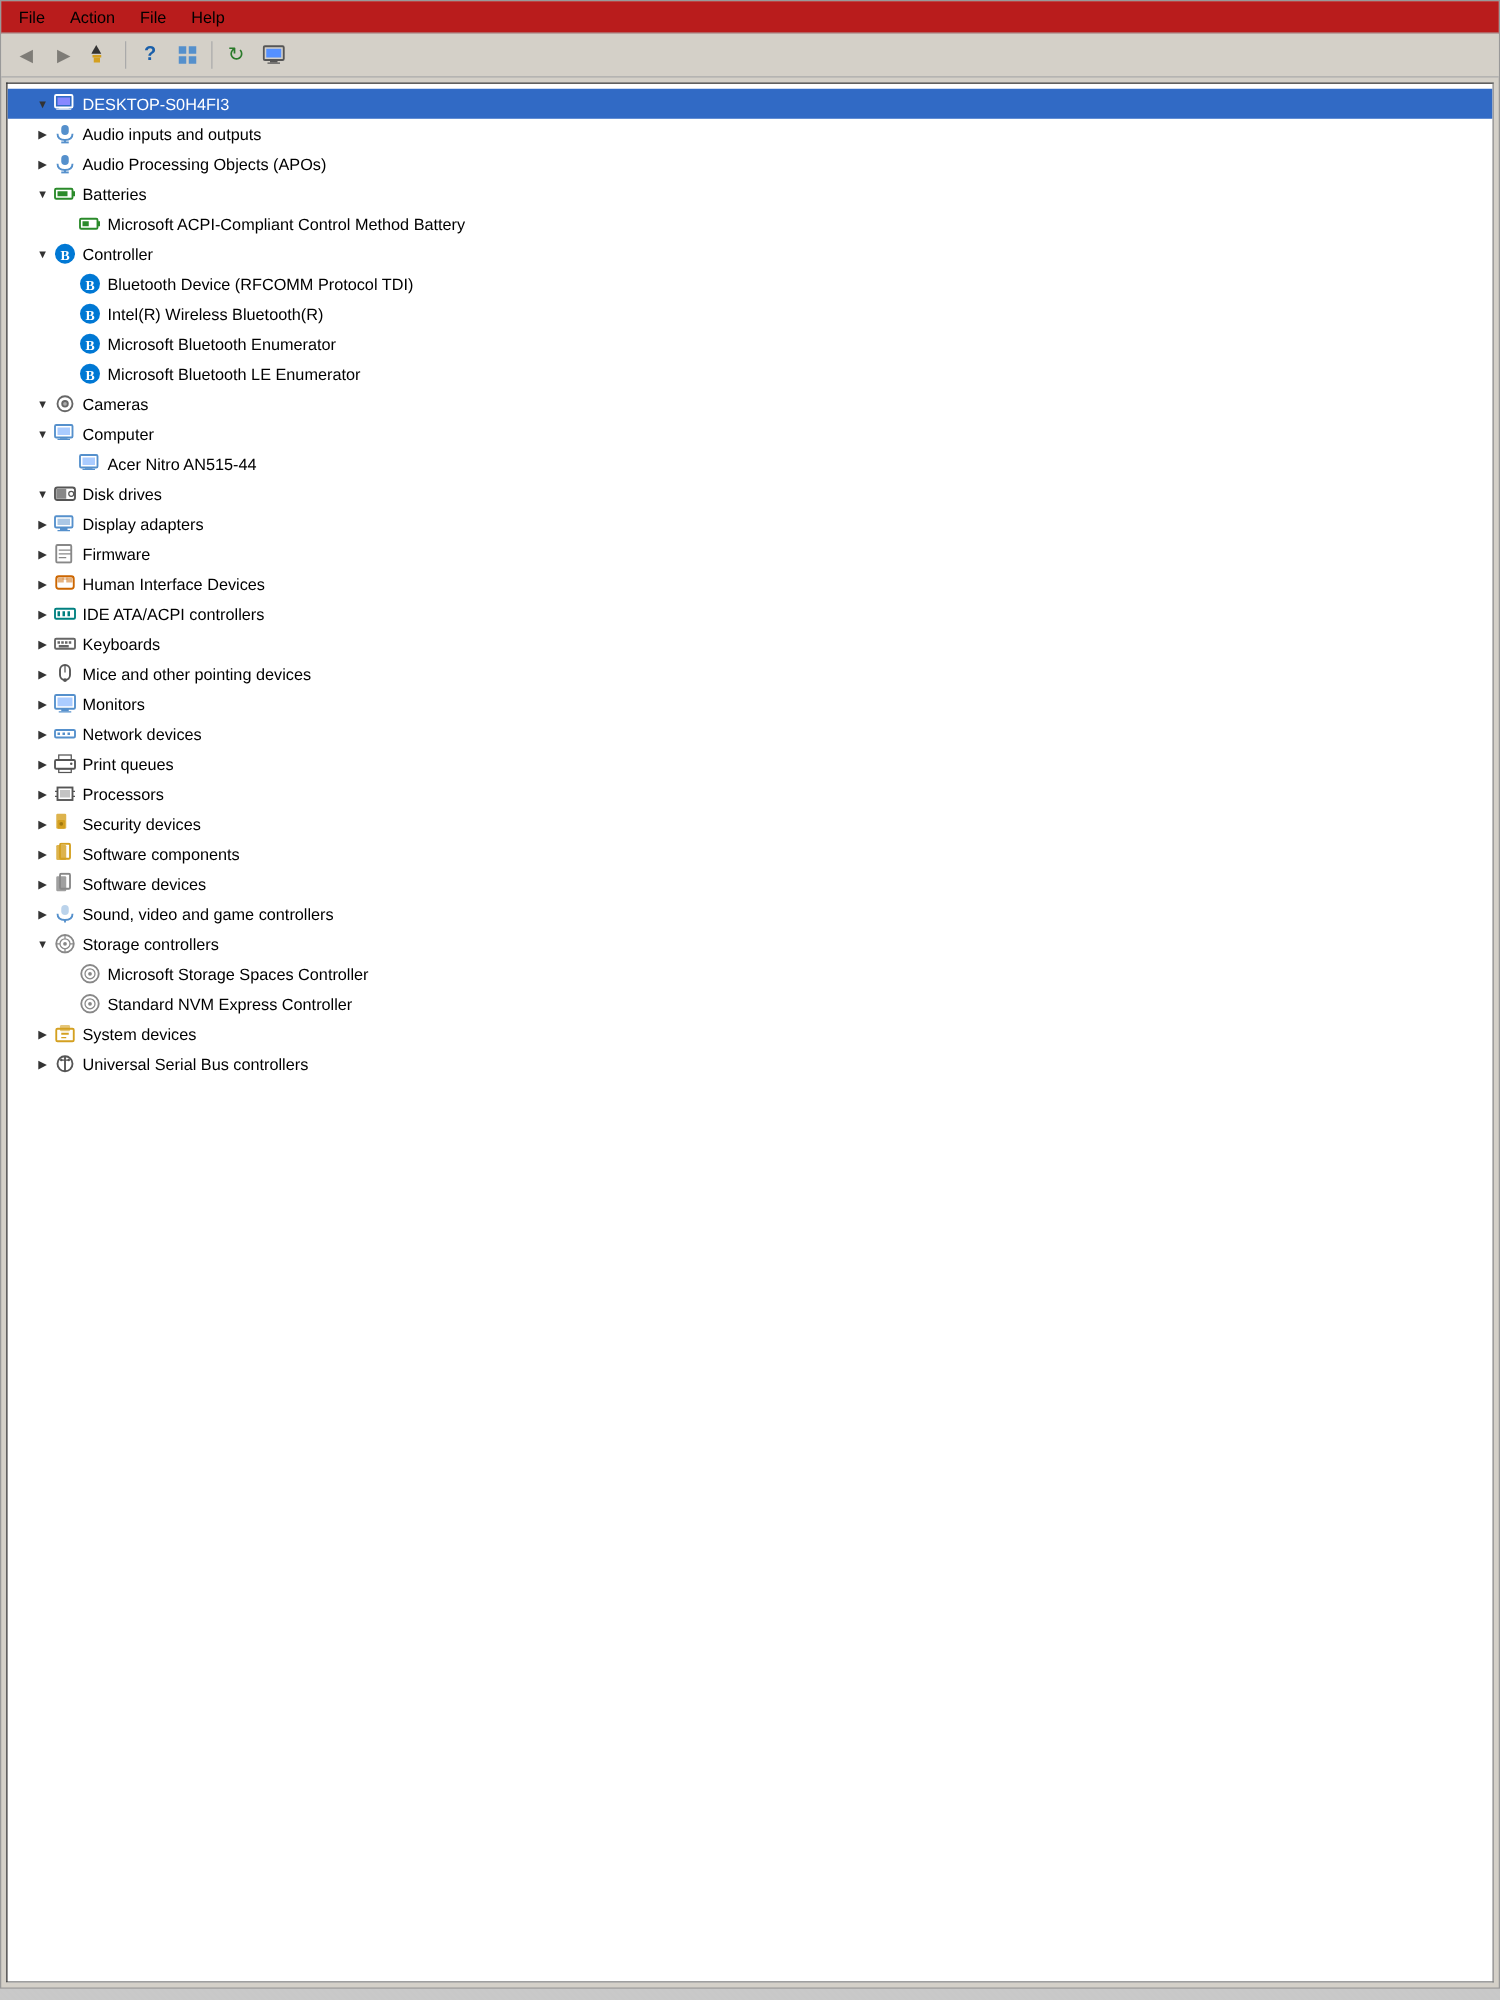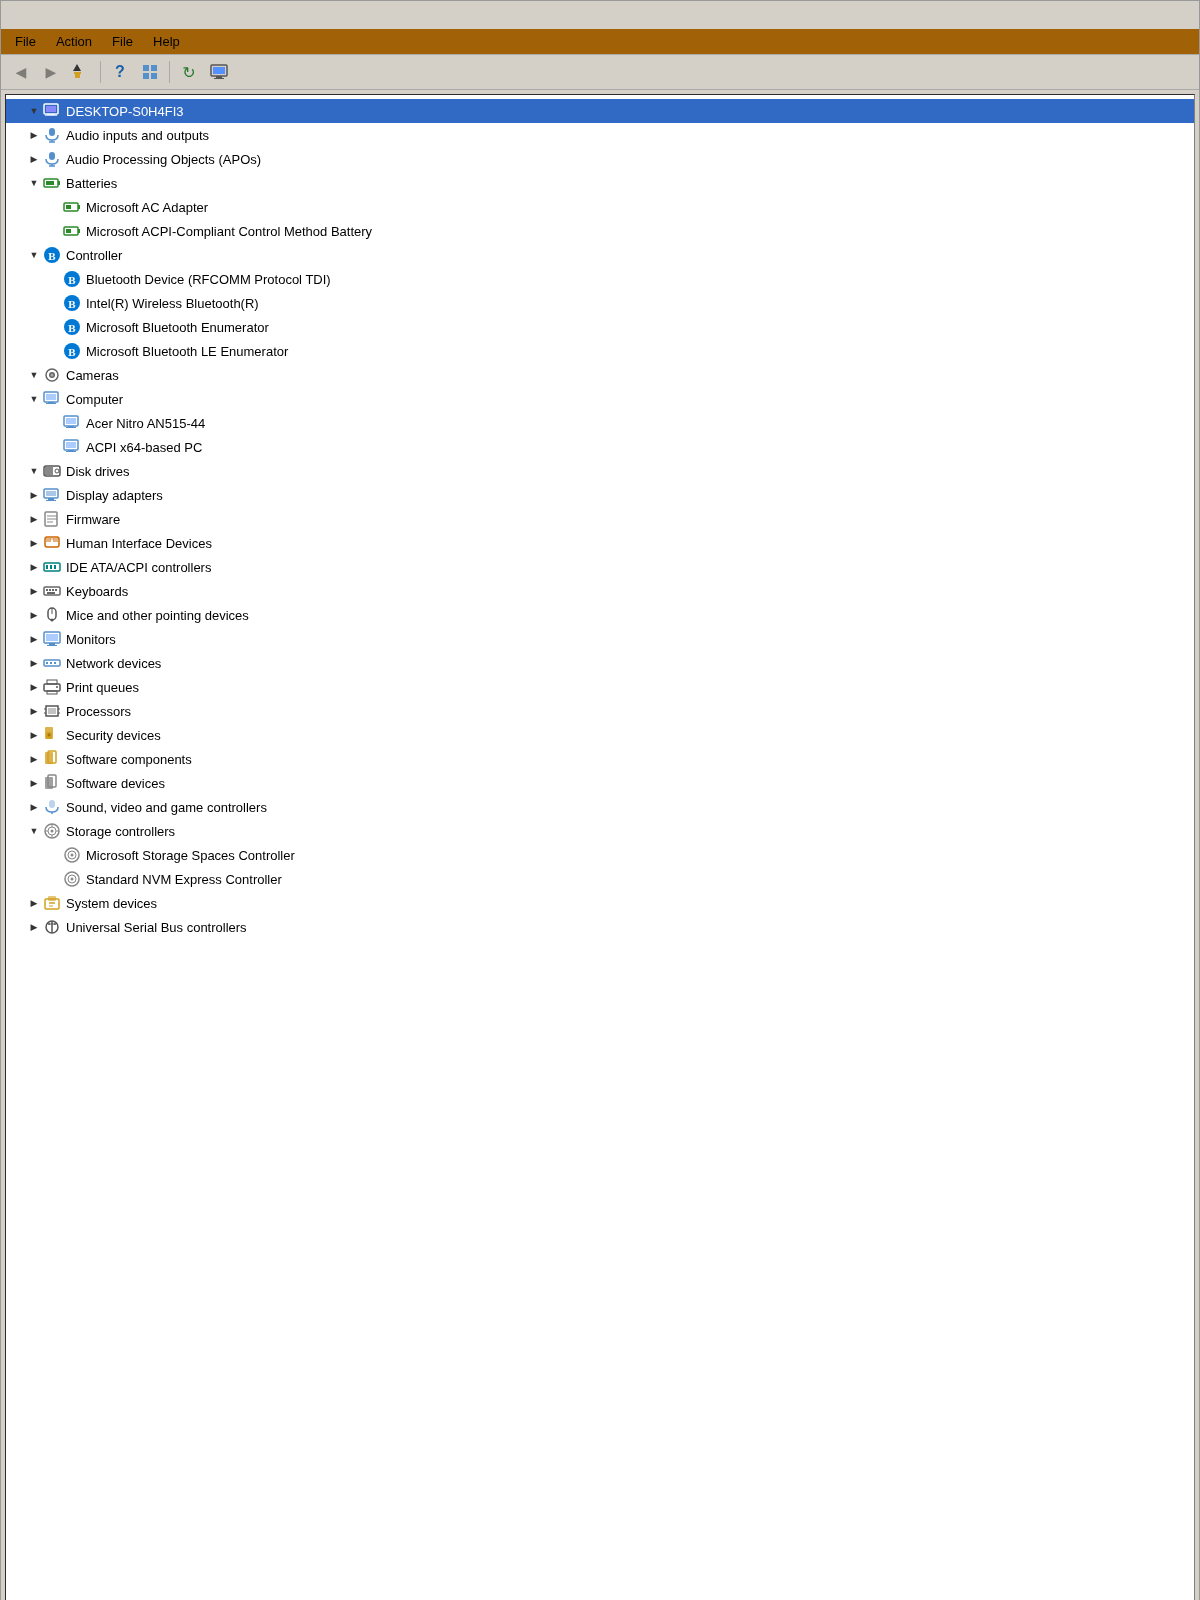--- a/index.html
+++ b/index.html
@@ -36,25 +36,24 @@
       position: relative;
       z-index: 1;
       background: #d4d0c8;
       border: 1px solid #999;
     }
 
     
     .menubar {
       display: flex;
       align-items: center;
-      background: #a16207;
+      background: #b91c1c;
       padding: 3px 6px;
       border-bottom: 1px solid #aaa;
       gap: 4px;
-      margin-top: 28px;
     }
 
     .menu-item {
       padding: 2px 8px;
       cursor: pointer;
       font-size: 13px;
     }
 
     
     .toolbar {
@@ -238,31 +237,20 @@
       <span class="item-icon">
         <svg width="18" height="16" viewBox="0 0 18 16">
           <rect x="1" y="4" width="14" height="8" rx="1" fill="none" stroke="#2a8a2a" stroke-width="1.5"></rect>
           <rect x="3" y="6" width="8" height="4" fill="#2a8a2a"></rect>
           <rect x="15" y="6" width="2" height="4" fill="#2a8a2a"></rect>
         </svg>
       </span>
       <span class="item-label">Batteries</span>
     </div>
 
-    <div class="tree-item indent-2">
-      <span class="expand-icon">&nbsp;</span>
-      <span class="item-icon">
-        <svg width="18" height="16" viewBox="0 0 18 16">
-          <rect x="1" y="4" width="14" height="8" rx="1" fill="none" stroke="#2a8a2a" stroke-width="1.5"></rect>
-          <rect x="3" y="6" width="5" height="4" fill="#2a8a2a"></rect>
-          <rect x="15" y="6" width="2" height="4" fill="#2a8a2a"></rect>
-        </svg>
-      </span>
-      <span class="item-label">Microsoft AC Adapter</span>
-    </div>
 
     <div class="tree-item indent-2">
       <span class="expand-icon">&nbsp;</span>
       <span class="item-icon">
         <svg width="18" height="16" viewBox="0 0 18 16">
           <rect x="1" y="4" width="14" height="8" rx="1" fill="none" stroke="#2a8a2a" stroke-width="1.5"></rect>
           <rect x="3" y="6" width="5" height="4" fill="#2a8a2a"></rect>
           <rect x="15" y="6" width="2" height="4" fill="#2a8a2a"></rect>
         </svg>
       </span>
@@ -356,32 +344,20 @@
         <svg width="18" height="16" viewBox="0 0 18 16">
           <rect x="1" y="1" width="14" height="10" rx="1" fill="none" stroke="#5590cc" stroke-width="1.5"></rect>
           <rect x="3" y="3" width="10" height="6" fill="#aaccff"></rect>
           <rect x="5" y="11" width="6" height="1" fill="#5590cc"></rect>
           <rect x="3" y="12" width="10" height="1" fill="#5590cc"></rect>
         </svg>
       </span>
       <span class="item-label">Acer Nitro AN515-44</span>
     </div>
 
-    <div class="tree-item indent-2">
-      <span class="expand-icon">&nbsp;</span>
-      <span class="item-icon">
-        <svg width="18" height="16" viewBox="0 0 18 16">
-          <rect x="1" y="1" width="14" height="10" rx="1" fill="none" stroke="#5590cc" stroke-width="1.5"></rect>
-          <rect x="3" y="3" width="10" height="6" fill="#aaccff"></rect>
-          <rect x="5" y="11" width="6" height="1" fill="#5590cc"></rect>
-          <rect x="3" y="12" width="10" height="1" fill="#5590cc"></rect>
-        </svg>
-      </span>
-      <span class="item-label">ACPI x64-based PC</span>
-    </div>
 
     <div class="tree-item indent-1">
       <span class="expand-icon">▼</span>
       <span class="item-icon">
         <svg width="18" height="16" viewBox="0 0 18 16">
           <rect x="1" y="3" width="16" height="10" rx="2" fill="none" stroke="#555" stroke-width="1.5"></rect>
           <rect x="2" y="4" width="8" height="8" fill="#888"></rect>
           <circle cx="14" cy="8" r="2" fill="none" stroke="#555" stroke-width="1"></circle>
         </svg>
       </span>

